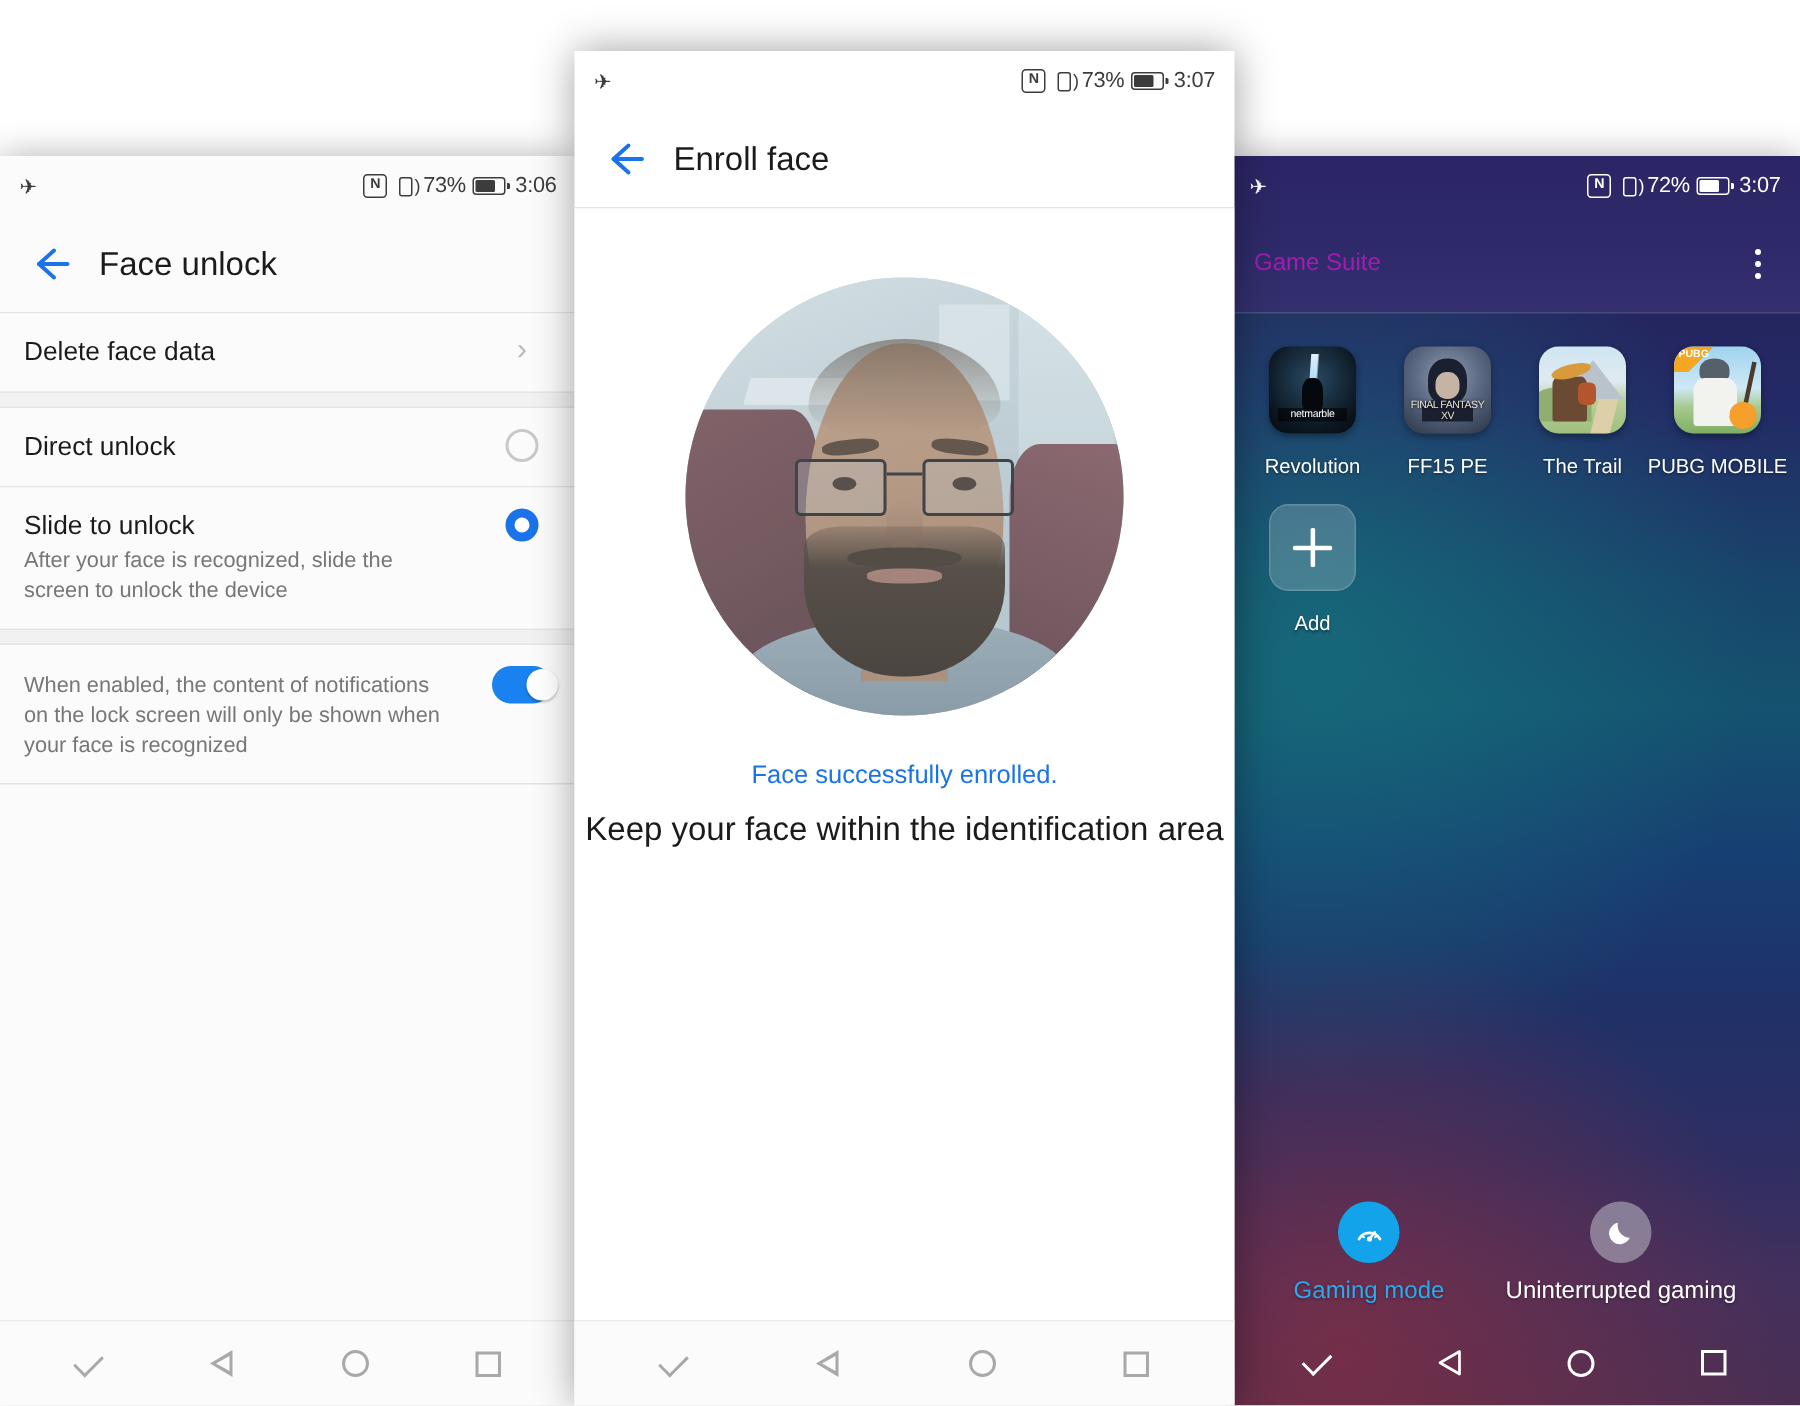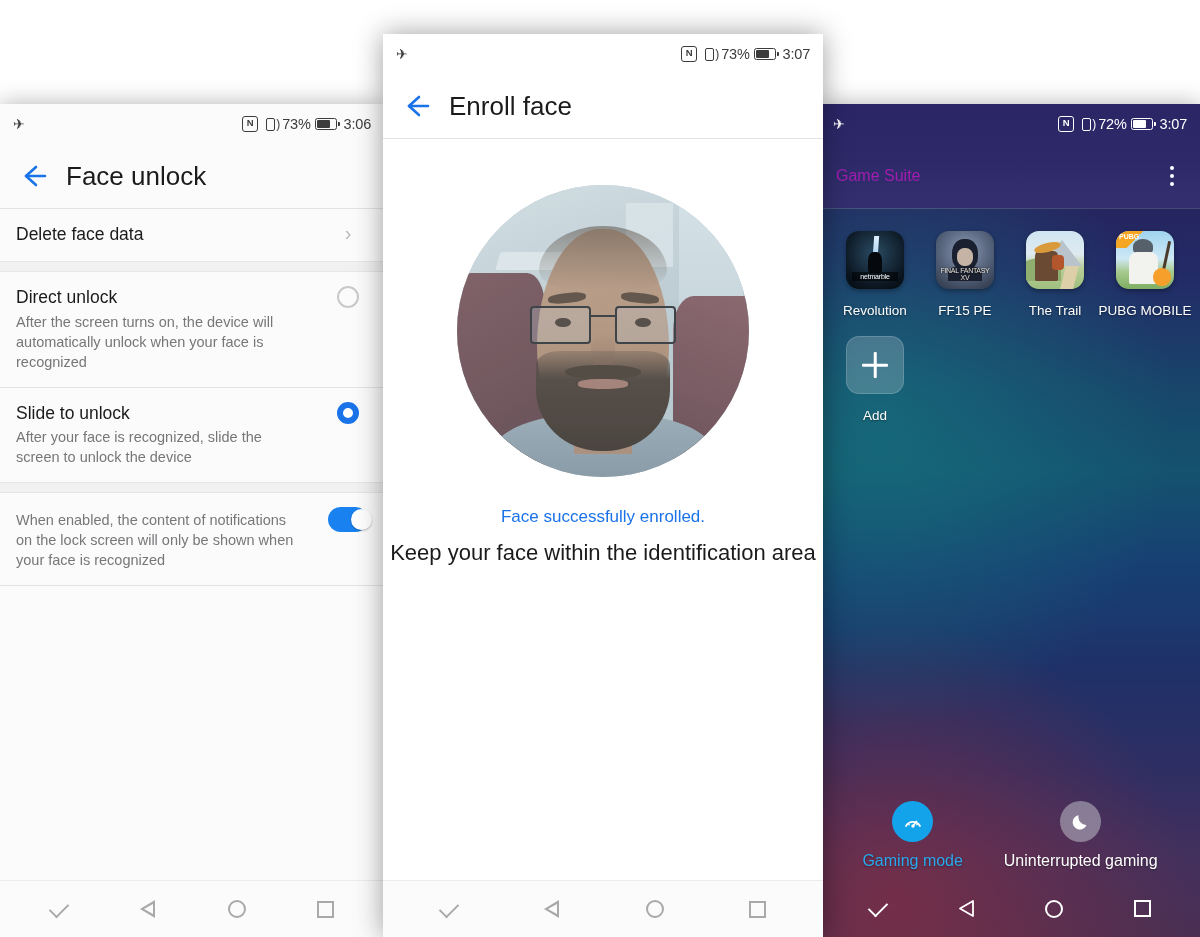--- a/index.html
+++ b/index.html
@@ -145,21 +145,21 @@
     box-sizing: border-box;
   }
   .back-arrow {
     width: 34px; height: 34px;
     flex: 0 0 34px;
     position: relative;
     cursor: pointer;
   }
   .back-arrow svg { display: block; }
   .appbar-title {
-    font-size: 26px;
+    font-size: 22px;
     color: #1b1b1b;
     margin-left: 16px;
     font-weight: 400;
   }
 
   
   .settings-body { background: #fbfbfb; }
 
   .list-divider {
     height: 1px;
@@ -821,21 +821,20 @@
         <div class="row-ctrl">
           <span class="chevron">›</span>
         </div>
       </div>
 
       <div class="group-gap"></div>
 
       <div class="row">
         <div class="row-texts">
           <div class="row-title">Direct unlock</div>
-          <div class="row-sub">After the screen turns on, the device will automatically unlock when your face is recognized</div>
         </div>
         <div class="row-ctrl">
           <span class="radio"></span>
         </div>
       </div>
 
       <div class="list-divider"></div>
 
       <div class="row">
         <div class="row-texts">

